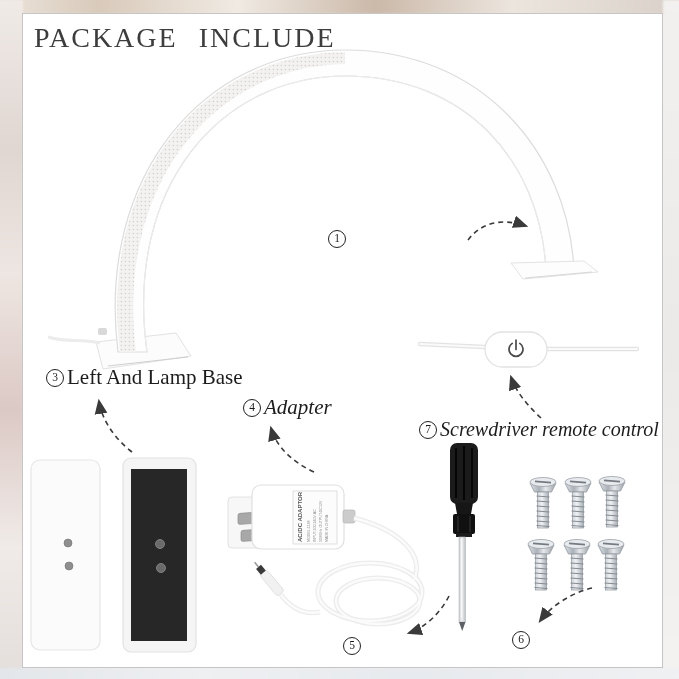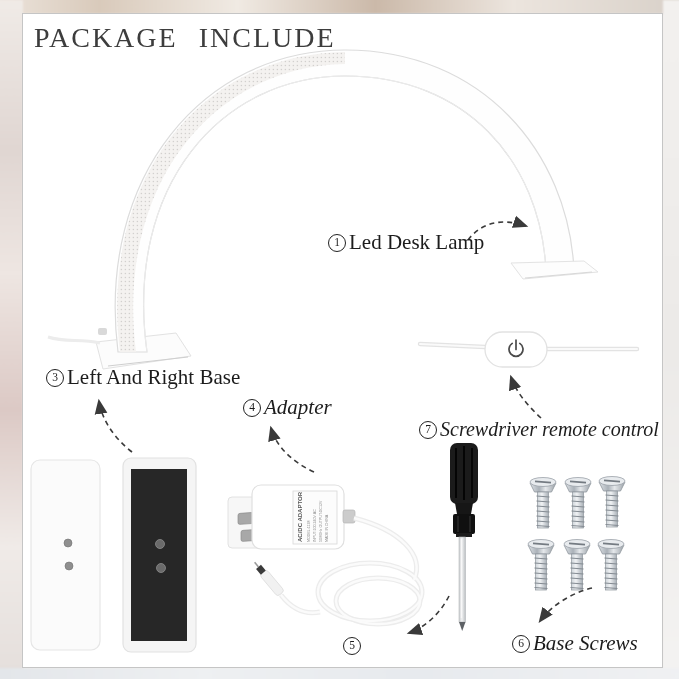--- a/index.html
+++ b/index.html
@@ -201,35 +201,33 @@
       <path d="M132 452 C 114 438 102 420 99 401" marker-end="url(#ah)"></path>
       <path d="M314 472 C 292 462 276 446 271 428" marker-end="url(#ah)"></path>
       <path d="M541 418 C 528 406 516 392 511 377" marker-end="url(#ah)"></path>
       <path d="M449 596 C 440 614 424 628 409 633" marker-end="url(#ah)"></path>
       <path d="M592 588 C 571 593 551 606 540 621" marker-end="url(#ah)"></path>
     </g>
   </svg>
 
   <div class="lbl roman" style="left:328px;top:230px;">
     <span class="num">1</span>
-    <span>Led Desk Lamp</span>
   </div>
   <div class="lbl roman" style="left:46px;top:365px;">
     <span class="num">3</span>
-    <span>Left And Right Base</span>
+    <span>Left And Lamp Base</span>
   </div>
   <div class="lbl ital" style="left:243px;top:395px;">
     <span class="num">4</span>
     <span>Adapter</span>
   </div>
   <div class="lbl ital-s" style="left:419px;top:418px;">
     <span class="num">7</span>
     <span>Screwdriver remote control</span>
   </div>
   <div class="lbl ital" style="left:343px;top:637px;">
     <span class="num">5</span>
   </div>
   <div class="lbl ital" style="left:512px;top:631px;">
     <span class="num">6</span>
-    <span>Base Screws</span>
   </div>
 
 </div>
 
 </body></html>

